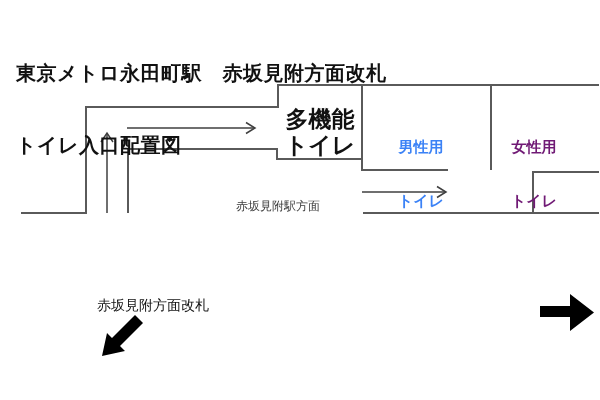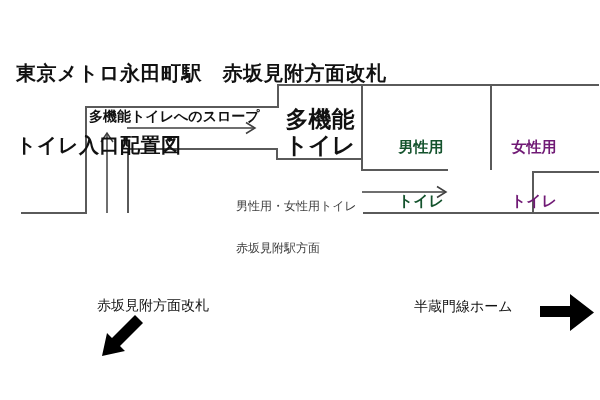--- a/index.html
+++ b/index.html
@@ -56,46 +56,43 @@
 
     <polygon fill="#000000" points="102,356 107,333 112,338 135,315 143,323 120,346 125,351"></polygon>
     <polygon fill="#000000" points="540,306 570,306 570,294 594,312.5 570,331 570,317 540,317"></polygon>
   </svg>
 
   <div class="abs title">
     <span class="line">東京メトロ永田町駅　赤坂見附方面改札</span>
     <span class="line">トイレ入口配置図</span>
   </div>
 
-  <div class="abs ramp1">多機能トイレへのスロープ</div>
 
   <div class="abs multibox">
     <span class="line">多機能</span>
     <span class="line">トイレ</span>
   </div>
 
-  <div class="abs mens" style="color: #14532d;">
+  <div class="abs mens" style="color: #3b82f6;">
     <span class="line">男性用</span>
     <span class="line">トイレ</span>
   </div>
 
   <div class="abs womens" style="color: #701a75;">
     <span class="line">女性用</span>
     <span class="line">トイレ</span>
   </div>
 
   <div class="abs ramp2">
-    <span class="line">男性用・女性用トイレ</span>
     <span class="line">赤坂見附駅方面</span>
   </div>
 
   <div class="abs gate">
     <span class="line">赤坂見附方面改札</span>
   </div>
 
   <div class="abs platform">
-    <span class="line">半蔵門線ホーム</span>
     
     
     
   </div>
 
 </div>
 
 </body></html>

